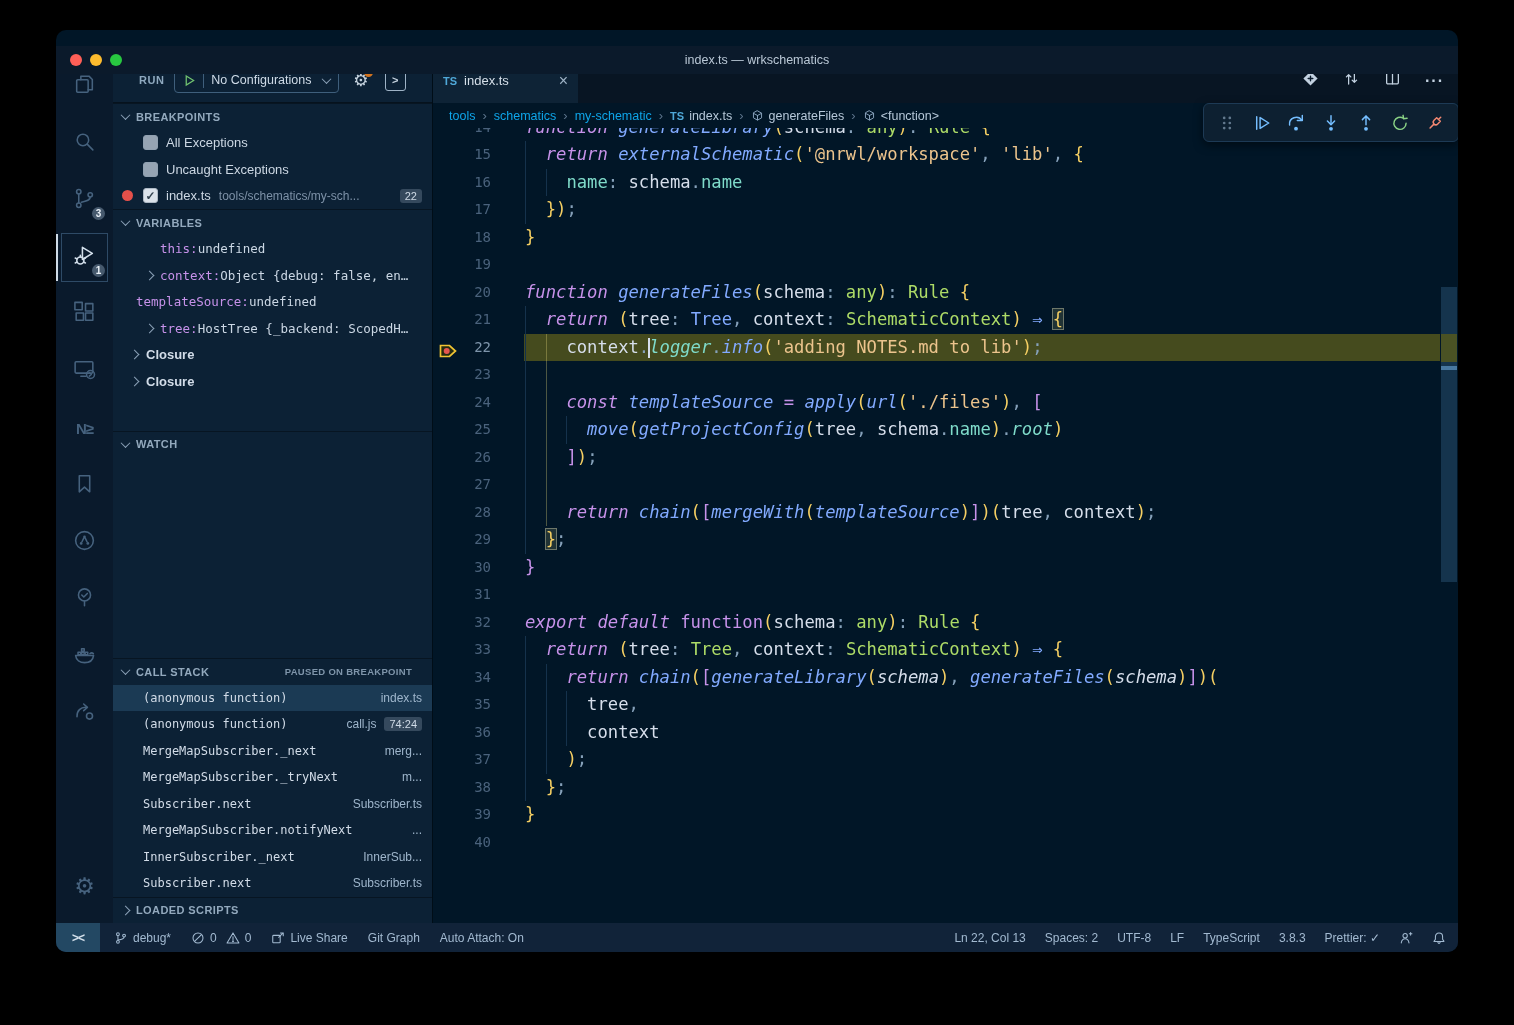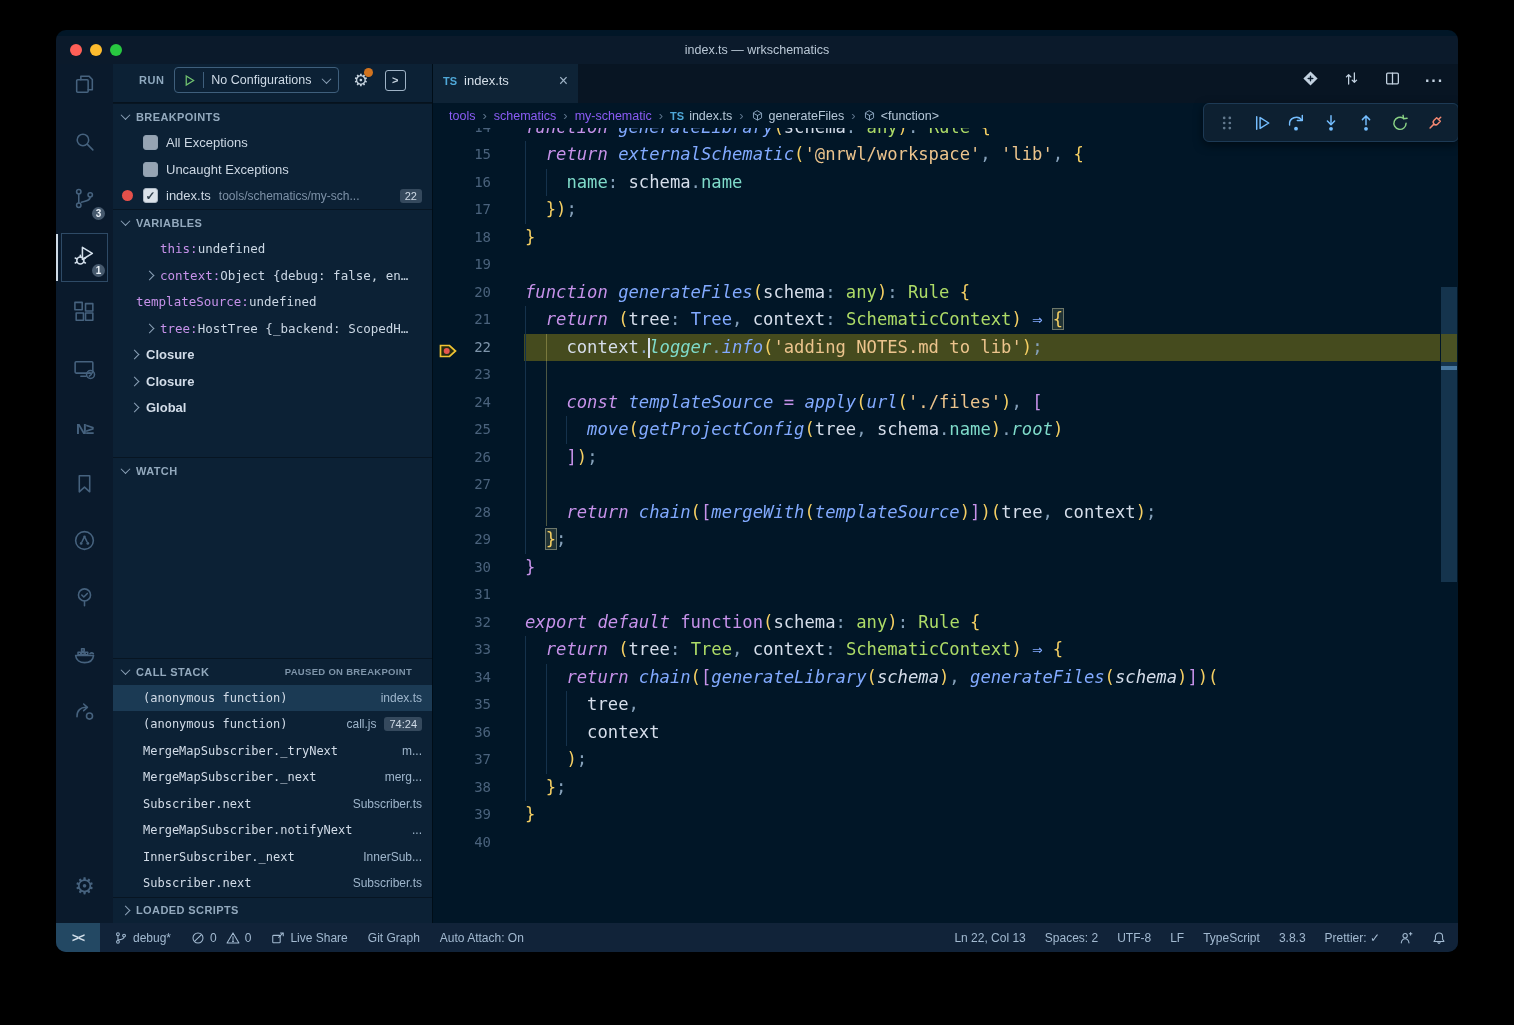--- a/index.html
+++ b/index.html
@@ -1,19 +1,19 @@
 <!DOCTYPE html>
 <html><head>
 <meta charset="utf-8">
 <style>
   html,body{margin:0;padding:0;background:#000;width:1514px;height:1025px;font-family:"Liberation Sans",sans-serif;-webkit-font-smoothing:antialiased;}
   *{box-sizing:border-box;}
   #window{position:absolute;left:56px;top:30px;width:1402px;height:922px;border-radius:10px;overflow:hidden;background:#011627;box-shadow:0 18px 60px rgba(0,0,0,.65);}
   
-  #titlebar{position:absolute;top:6px;left:0;right:0;height:28px;background:#0b1a2b;z-index:20;}
+  #titlebar{position:absolute;top:16px;left:0;right:0;height:28px;background:#0b1a2b;z-index:20;}
   .tl{position:absolute;top:8px;width:12px;height:12px;border-radius:50%;}
   #title{position:absolute;inset:0;line-height:28px;text-align:center;font-size:12.5px;color:#bac8d6;}
   
   #main{position:absolute;top:28px;left:0;right:0;bottom:29px;display:flex;}
   
   #activitybar{width:57px;background:#0a1a2c;display:flex;flex-direction:column;align-items:center;position:relative;flex:none;}
   .ab-item{width:57px;height:57px;display:flex;align-items:center;justify-content:center;color:#46627e;position:relative;}
   .ab-item svg{width:25px;height:25px;}
   .ab-item.active{color:#d3dfeb;}
   .ab-item.active::before{content:"";position:absolute;left:0;top:5px;bottom:5px;width:2px;background:#cfdbe6;}
@@ -60,21 +60,21 @@
   
   #editor{flex:1;position:relative;background:#011627;border-left:1px solid rgba(0,0,0,.4);overflow:hidden;}
   #tabbar{position:absolute;top:0;left:0;right:0;height:45px;background:#081523;display:flex;z-index:7;}
   .tab{width:145px;background:#0e2336;display:flex;align-items:center;padding:0 10px;gap:7px;font-size:13px;color:#d5dfe9;}
   .ts-chip{color:#4fa8d8;font-weight:bold;font-size:11px;}
   .tab .close{margin-left:auto;color:#9fb3c6;font-size:16px;line-height:1;}
   #ed-actions{position:absolute;right:14px;top:0;height:45px;display:flex;align-items:center;gap:24px;color:#c2d1e0;z-index:8;}
   #ed-actions svg{width:17px;height:17px;}
   #ed-actions .more{font-size:16px;font-weight:bold;letter-spacing:1px;}
   #breadcrumbs{position:absolute;top:45px;left:0;right:0;height:25px;background:#011627;z-index:6;display:flex;align-items:center;padding-left:16px;gap:7px;font-size:12.5px;}
-  .bc-folder{color:#8b5cf6;}
+  .bc-folder{color:#0ea5e9;}
   .bc-file,.bc-symbol{color:#b6c8d9;display:flex;align-items:center;gap:5px;}
   .bc-sep{color:#5c748c;font-size:13px;}
   .bc-symbol svg{width:13px;height:13px;}
   
   .cline{position:absolute;left:0;width:100%;height:27.5px;font-family:"DejaVu Sans Mono",monospace;font-size:17.2px;line-height:27.5px;z-index:1;}
   .cline .num{position:absolute;left:0;width:58px;text-align:right;color:#4a627c;font-size:14px;}
   .cline.cl .num{color:#7d94aa;}
   .cline .txt{position:absolute;left:92px;top:0;white-space:pre;}
   .band{position:absolute;left:91px;right:18px;top:0;bottom:0;background:#454b1e;}
   .guide{position:absolute;top:0;bottom:0;width:1px;background:#15324c;}
@@ -273,24 +273,20 @@
             <span class="vval">HostTree {_backend: ScopedH…</span>
           </div>
           <div class="vrow scope">
             <span class="chev right" style="left: 18px;"></span>
             <span style="margin-left: 33px;">Closure</span>
           </div>
           <div class="vrow scope">
             <span class="chev right" style="left: 18px;"></span>
             <span style="margin-left: 33px;">Closure</span>
           </div>
-          <div class="vrow scope">
-            <span class="chev right" style="left: 18px;"></span>
-            <span style="margin-left: 33px;">Global</span>
-          </div>
           <div class="pad36"></div>
         </div>
       <div id="sec-watch">
           <div class="sec-header">
             <span class="chev down"></span>
             <span class="title">WATCH</span>
           </div>
         </div>
       <div class="flex1"></div>
       <div id="sec-cs">
@@ -302,26 +298,26 @@
           <div class="csrow selected">
             <span class="cs-fn">(anonymous function)</span>
             <span class="cs-file">index.ts</span>
           </div>
           <div class="csrow">
             <span class="cs-fn">(anonymous function)</span>
             <span class="cs-file">call.js</span>
             <span class="badge">74:24</span>
           </div>
           <div class="csrow">
+            <span class="cs-fn">MergeMapSubscriber._next</span>
+            <span class="cs-file">merg...</span>
+          </div>
+          <div class="csrow">
             <span class="cs-fn">MergeMapSubscriber._tryNext</span>
             <span class="cs-file">m...</span>
-          </div>
-          <div class="csrow">
-            <span class="cs-fn">MergeMapSubscriber._next</span>
-            <span class="cs-file">merg...</span>
           </div>
           <div class="csrow">
             <span class="cs-fn">Subscriber.next</span>
             <span class="cs-file">Subscriber.ts</span>
           </div>
           <div class="csrow">
             <span class="cs-fn">MergeMapSubscriber.notifyNext</span>
             <span class="cs-file">...</span>
           </div>
           <div class="csrow">

